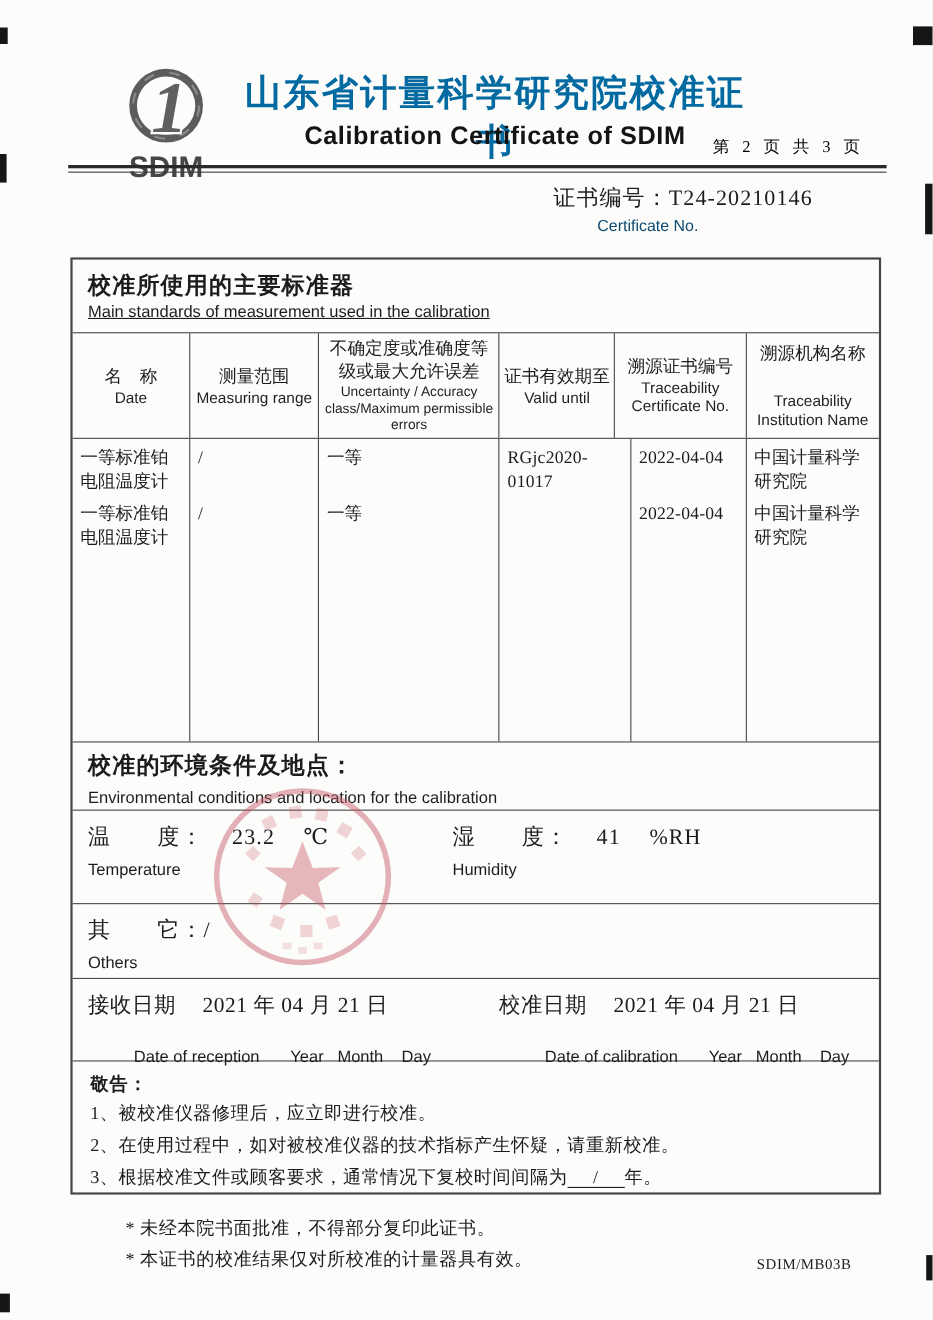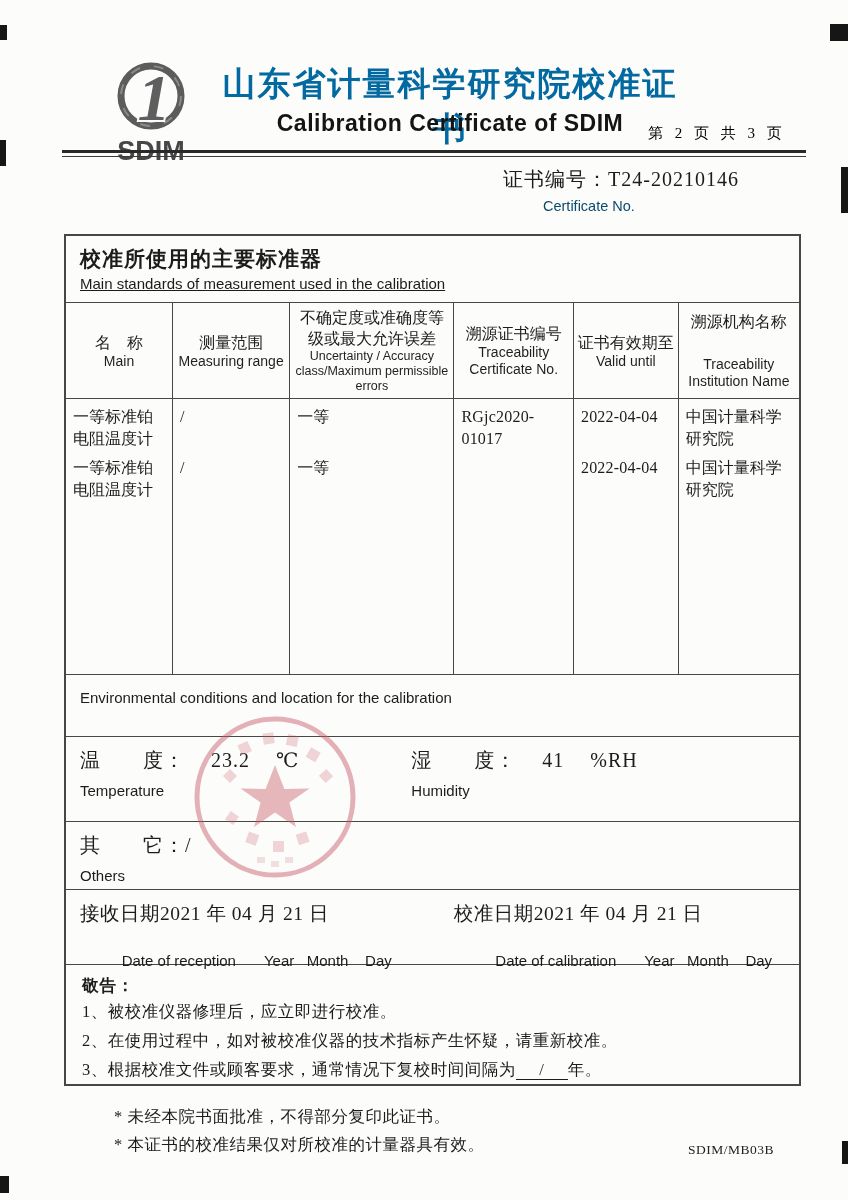--- a/index.html
+++ b/index.html
@@ -69,21 +69,21 @@
   .env-line{font-size:20px;letter-spacing:1px;}
   .env-line .val{margin-left:26px;}
   .env-line .unit{margin-left:26px;}
   .env-en{font-size:15px;margin-top:8px;}
 
   
   .date-row{display:flex;padding:10px 14px 0 14px;height:75px;}
   .date-cell-l{width:53%;}
   .date-cell-r{width:47%;}
   .date-line{font-size:19.5px;letter-spacing:0.5px;}
-  .date-line .dval{}
+  .date-line .dval{margin-left:24px;}
   .date-en{font-size:15px;margin-top:8px;white-space:pre;}
   .date-en .units{margin-left:28px;text-align:center;}
 
   
   .sec-d{flex:1;padding:10px 16px 0 16px;}
   .notice-title{font-size:16.5px;font-weight:bold;letter-spacing:1px;}
   .notice-item{font-size:16.5px;line-height:29px;letter-spacing:0.5px;}
   .blank-slash{display:inline-block;width:52px;text-align:center;
     border-bottom:1.5px solid #1c1c1c;line-height:18px;}
 
@@ -130,37 +130,37 @@
   <div class="main-box">
 
     <div class="sec sec-a">
       <div class="sec-a-head">
         <div class="zh sans">校准所使用的主要标准器</div>
         <div class="en sans">Main standards of measurement used in the calibration</div>
       </div>
       <div class="cols sans">
         <div class="col c1">
           <div class="zh">名　称</div>
-          <div class="en">Main</div>
+          <div class="en">Date</div>
         </div>
         <div class="col c2">
           <div class="zh">测量范围</div>
           <div class="en">Measuring range</div>
         </div>
         <div class="col c3">
           <div class="zh">不确定度或准确度等级或最大允许误差</div>
           <div class="en small">Uncertainty / Accuracy class/Maximum permissible errors</div>
         </div>
+        <div class="col c5">
+          <div class="zh">证书有效期至</div>
+          <div class="en">Valid until</div>
+        </div>
         <div class="col c4">
           <div class="zh">溯源证书编号</div>
           <div class="en">Traceability Certificate No.</div>
-        </div>
-        <div class="col c5">
-          <div class="zh">证书有效期至</div>
-          <div class="en">Valid until</div>
         </div>
         <div class="col c6">
           <div class="zh">溯源机构名称</div>
           <div class="en">Traceability Institution Name</div>
         </div>
       </div>
       <div class="databody">
         <div class="dcol c1">
           <div class="entry">一等标准铂电阻温度计</div>
           <div class="entry">一等标准铂电阻温度计</div>
@@ -181,20 +181,21 @@
           <div class="entry mono-ish">2022-04-04</div>
         </div>
         <div class="dcol c6">
           <div class="entry">中国计量科学研究院</div>
           <div class="entry">中国计量科学研究院</div>
         </div>
       </div>
     </div>
 
     <div class="sec sec-b-head">
+      <div class="zh sans">校准的环境条件及地点：</div>
       <div class="en sans">Environmental conditions and location for the calibration</div>
     </div>
 
     <div class="sec env-row r1">
       <div class="env-cell-l">
         <div class="env-line">
           <span>温　　度：</span><span class="val">23.2</span><span class="unit">℃</span>
         </div>
         <div class="env-en sans">Temperature</div>
       </div>

